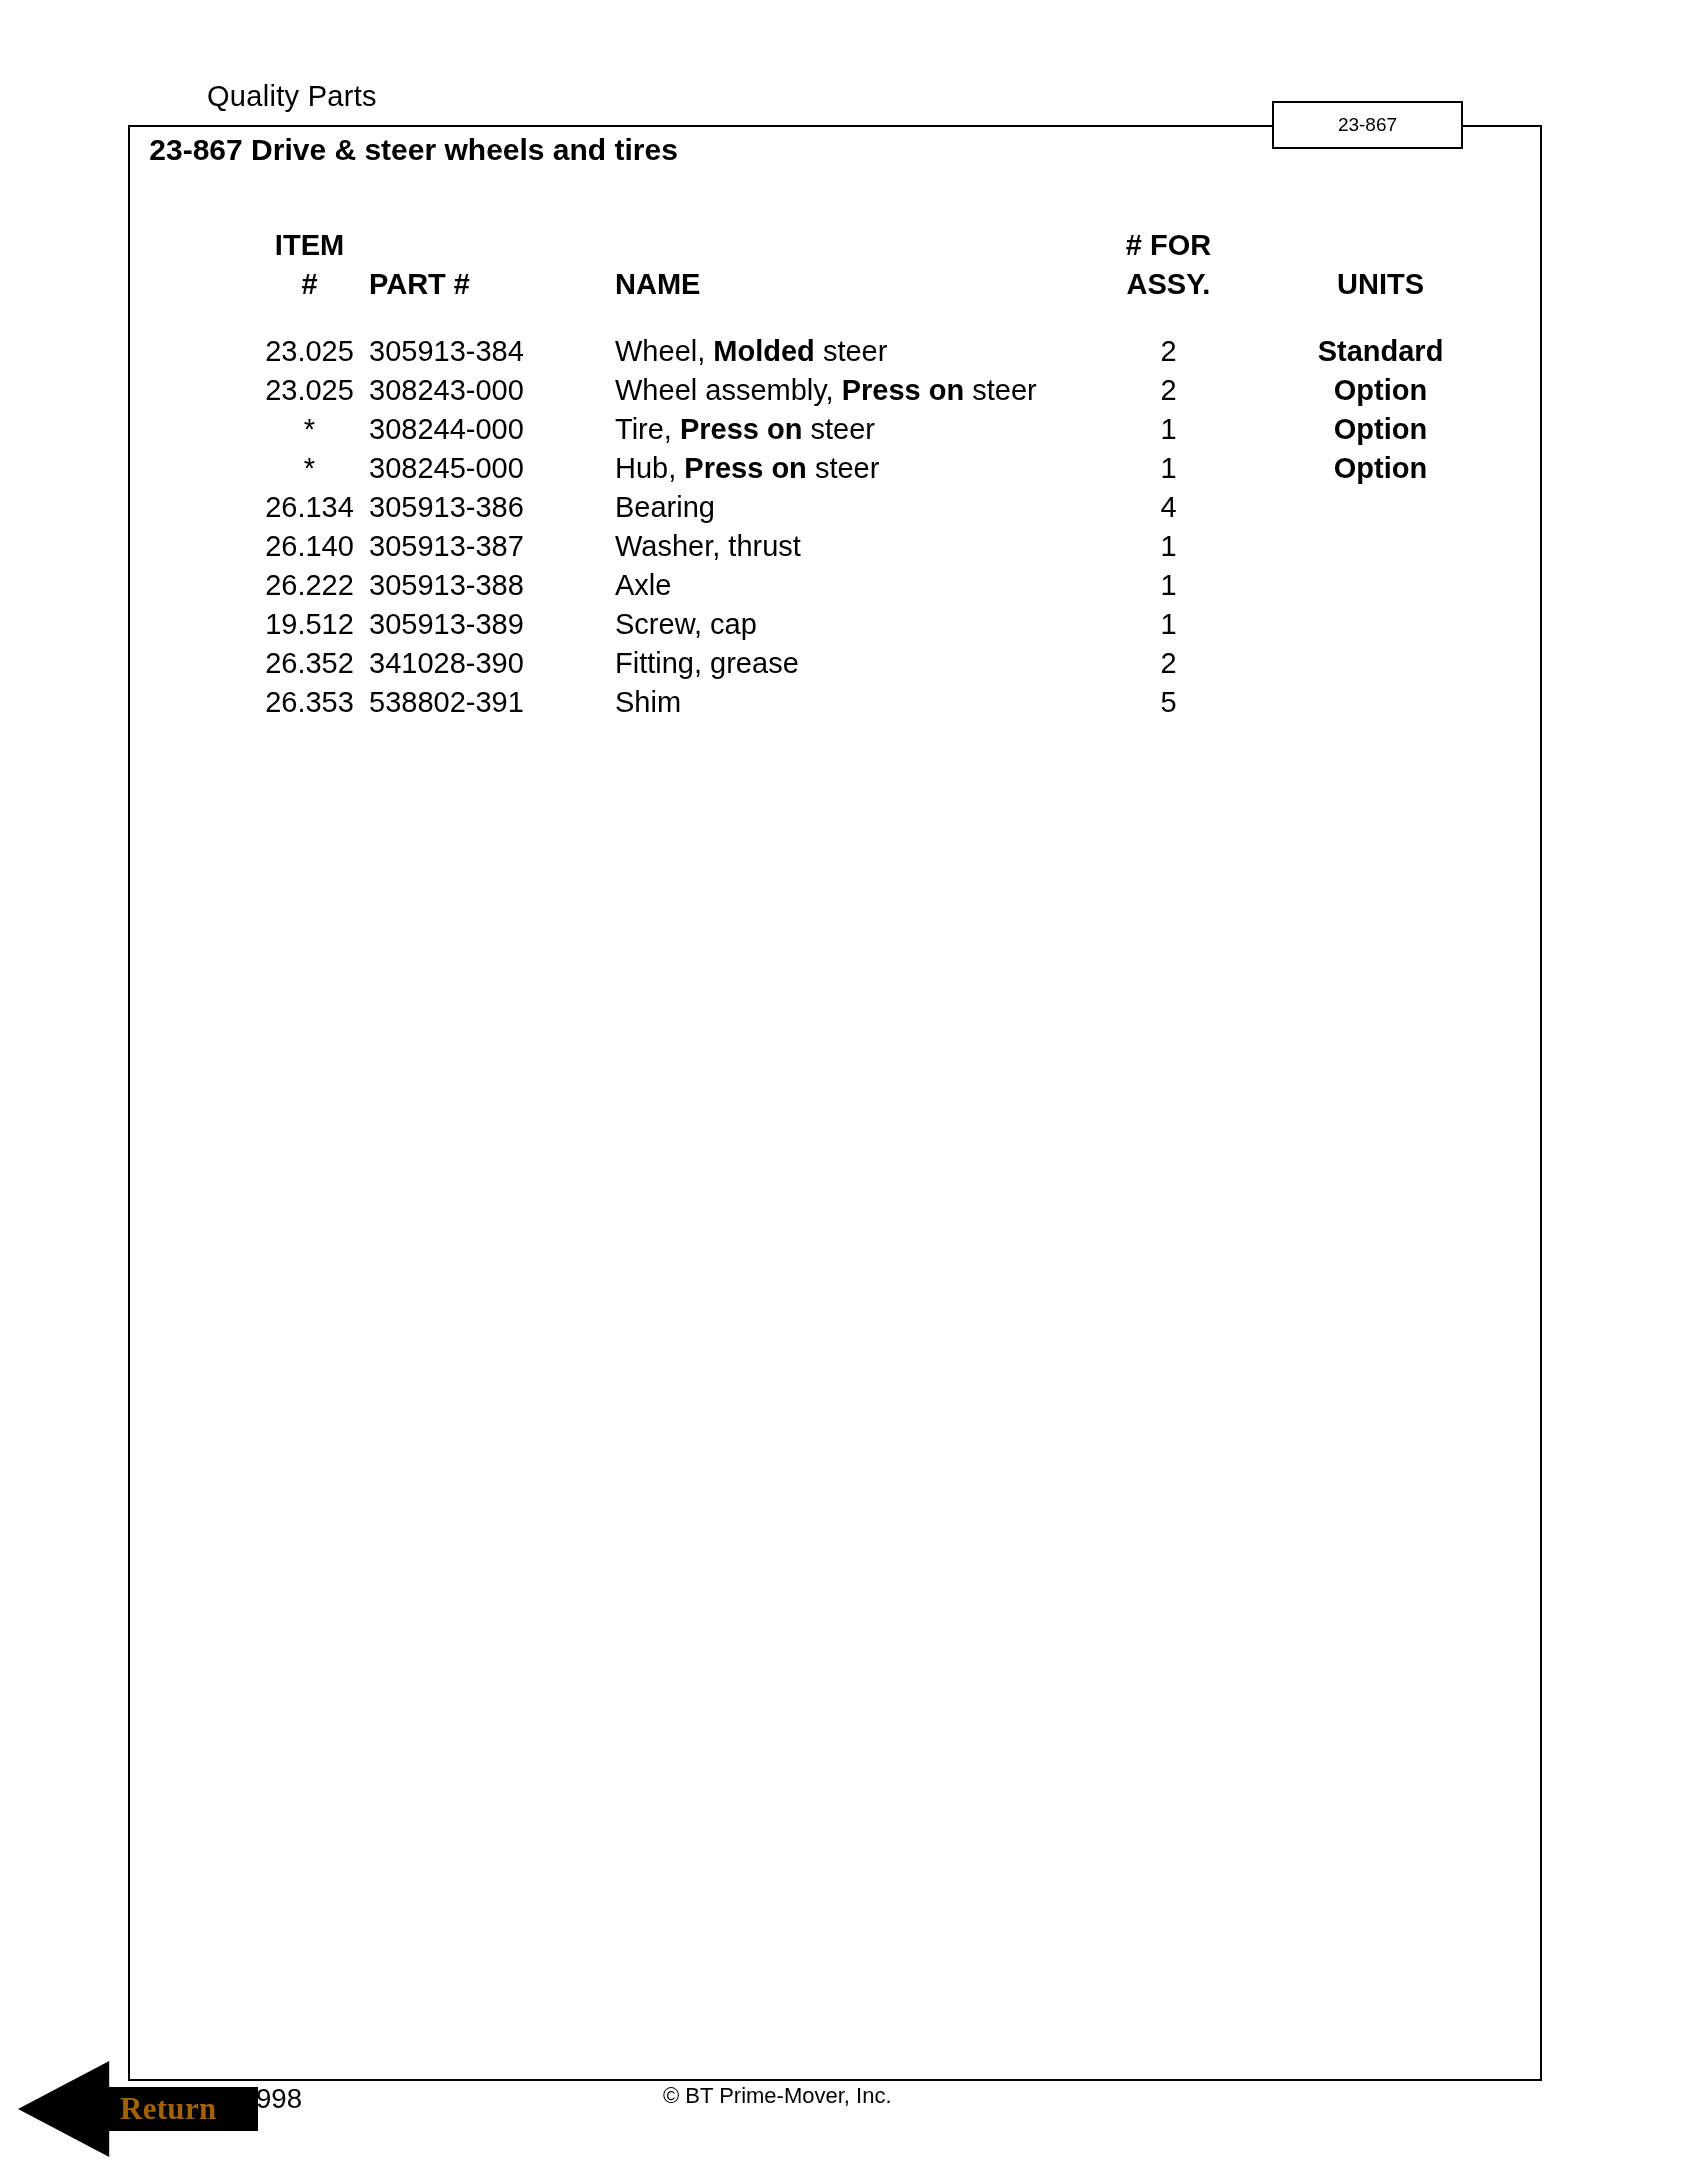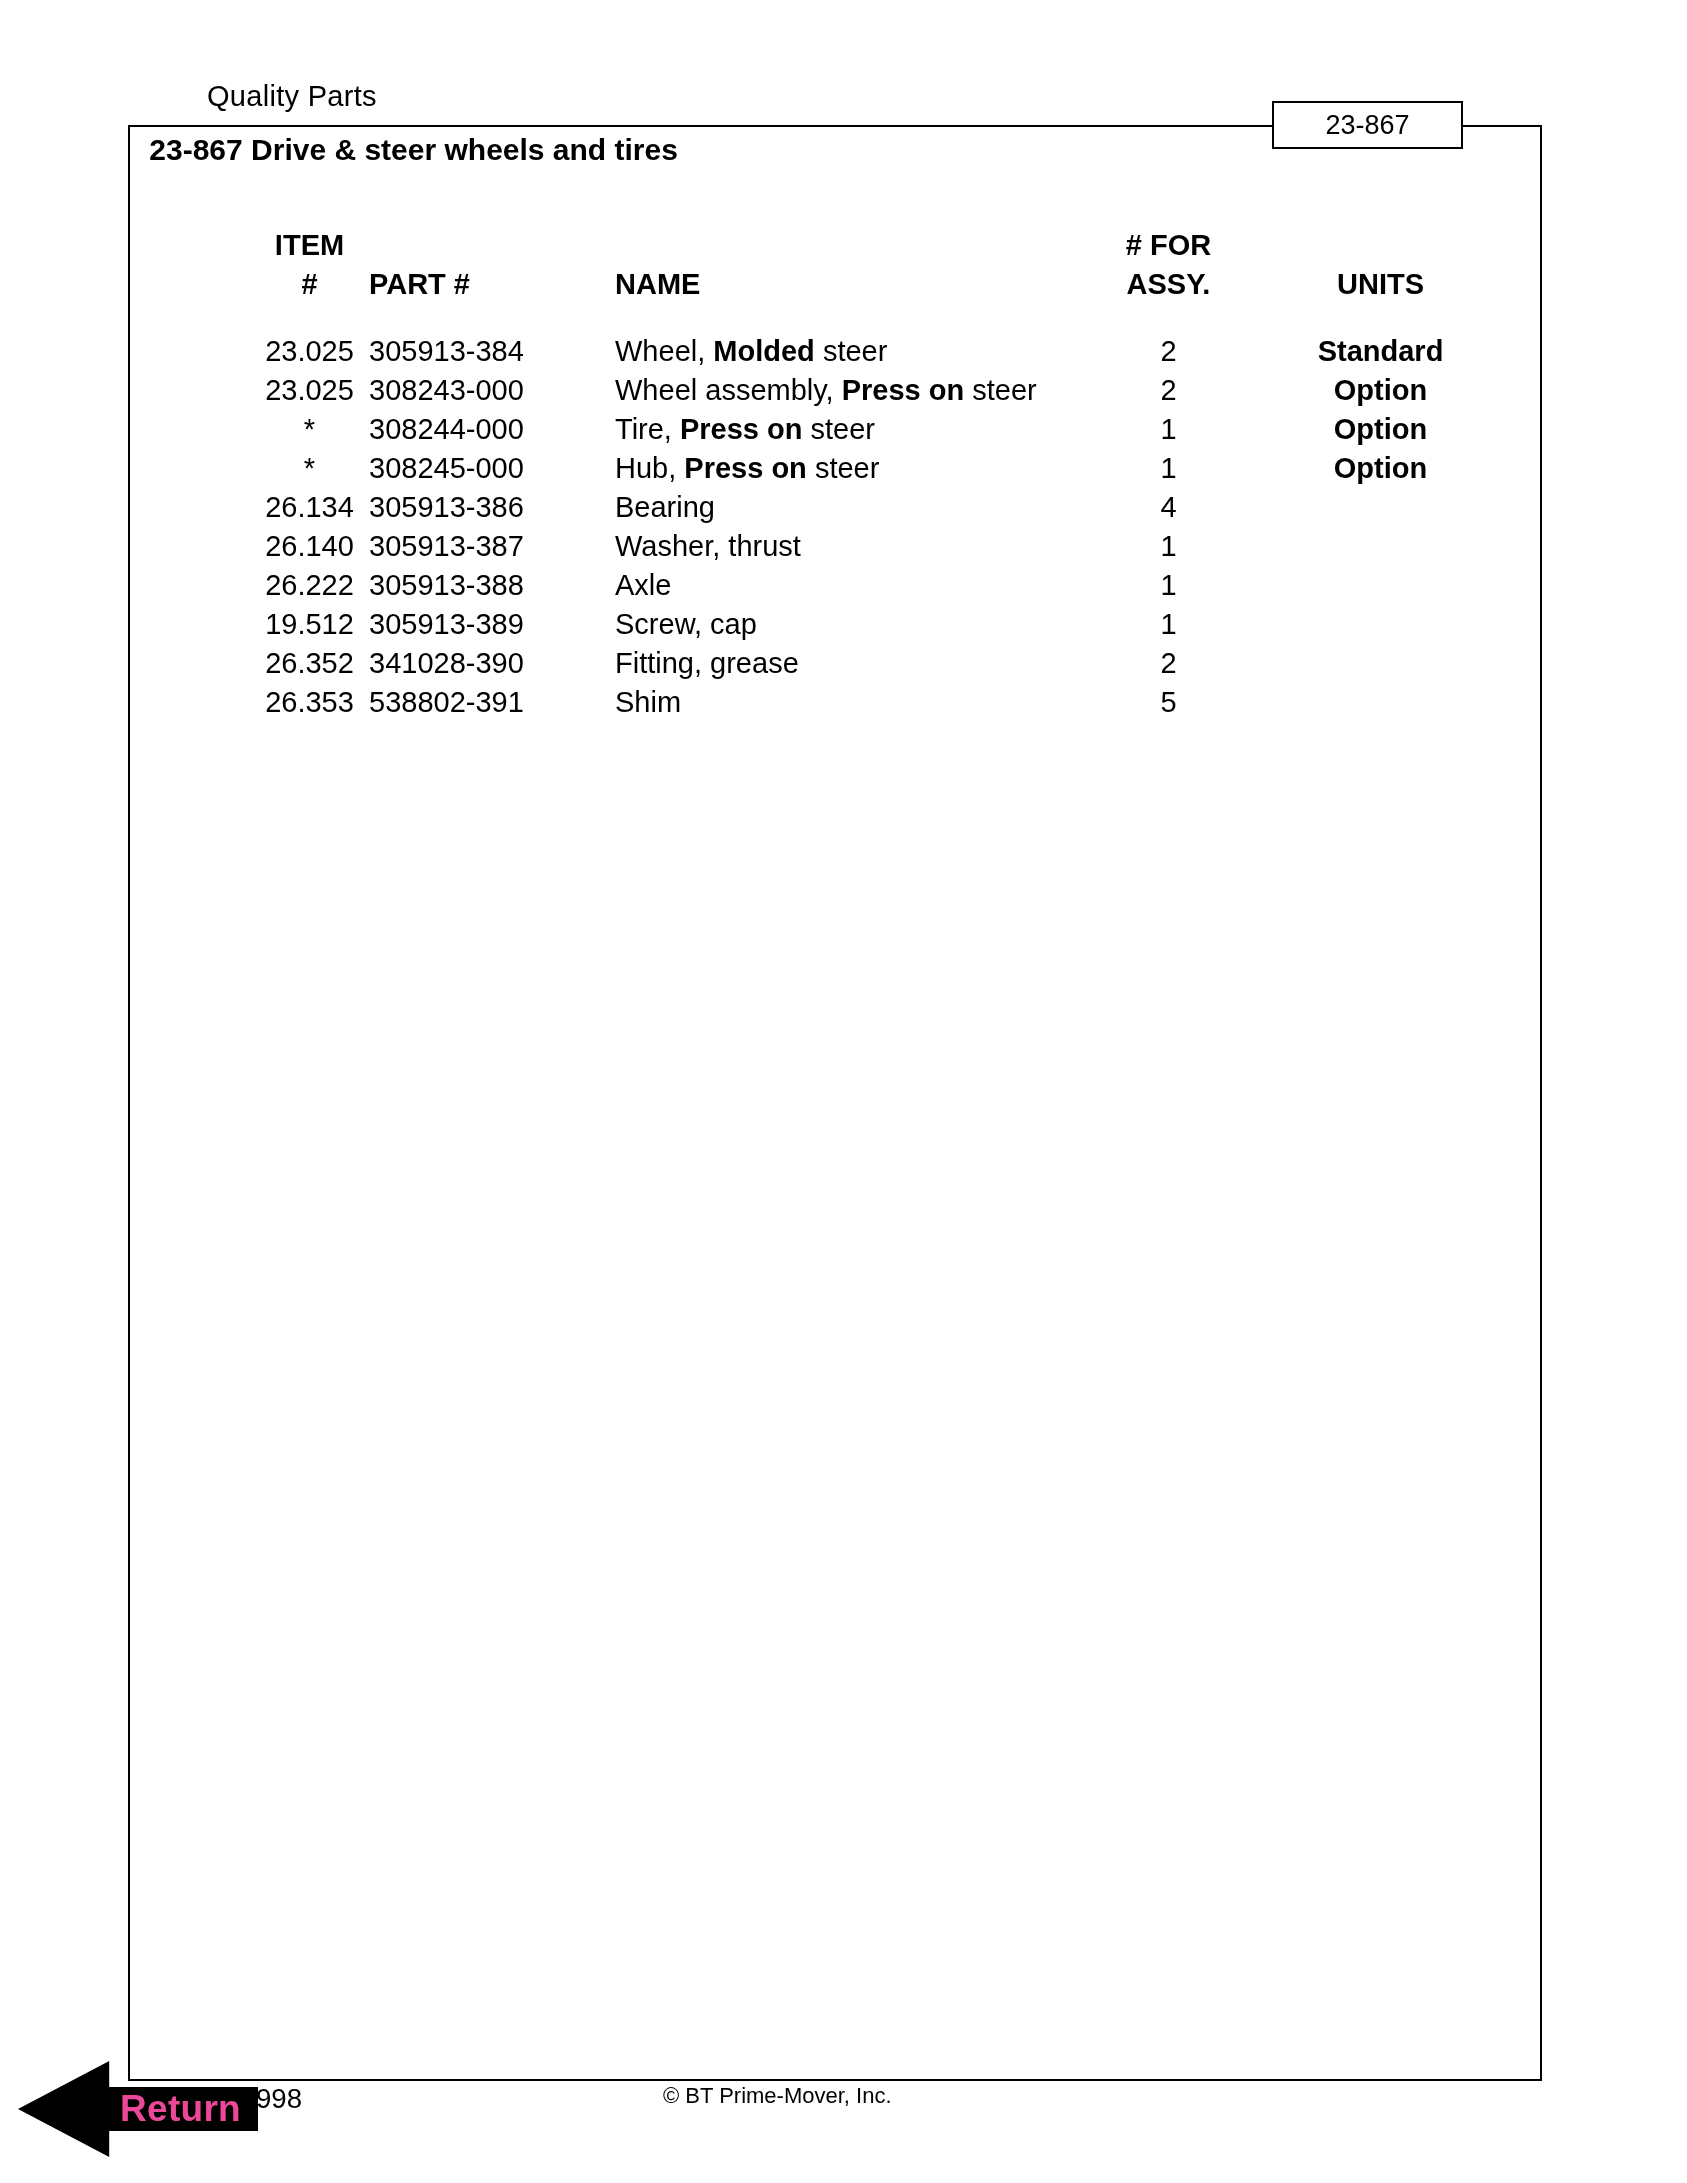--- a/index.html
+++ b/index.html
@@ -31,21 +31,21 @@
     left: 1272px;
     top: 101px;
     width: 187px;
     height: 44px;
     border: 2.1px solid #000;
     background: #ffffff;
     z-index: 3;
     display: flex;
     align-items: center;
     justify-content: center;
-    font-size: 27px;
+    font-size: 19px;
   }
 
   
   .main-box {
     position: absolute;
     left: 128px;
     top: 125px;
     width: 1410px;
     height: 1952px;
     border: 2.1px solid #000;
@@ -119,25 +119,26 @@
     width: 240px;
     height: 96px;
     background: #000000;
     clip-path: polygon(0% 50%, 38% 0%, 38% 27%, 100% 27%, 100% 73%, 38% 73%, 38% 100%);
     display: flex;
     align-items: center;
     z-index: 4;
     cursor: pointer;
   }
   .return-btn span {
-    color: #ec4899;
+    color: #a16207;
     font-weight: 700;
-    font-size: 37px;
+    font-size: 31px;
     padding-left: 102px;
     letter-spacing: 0.3px;
+    font-family: Liberation Serif, serif;
   }
 </style>
 </head>
 <body>
 
 <div class="brand">Quality Parts</div>
 
 <div class="ref-box">
   <span>23-867</span>
 </div>

